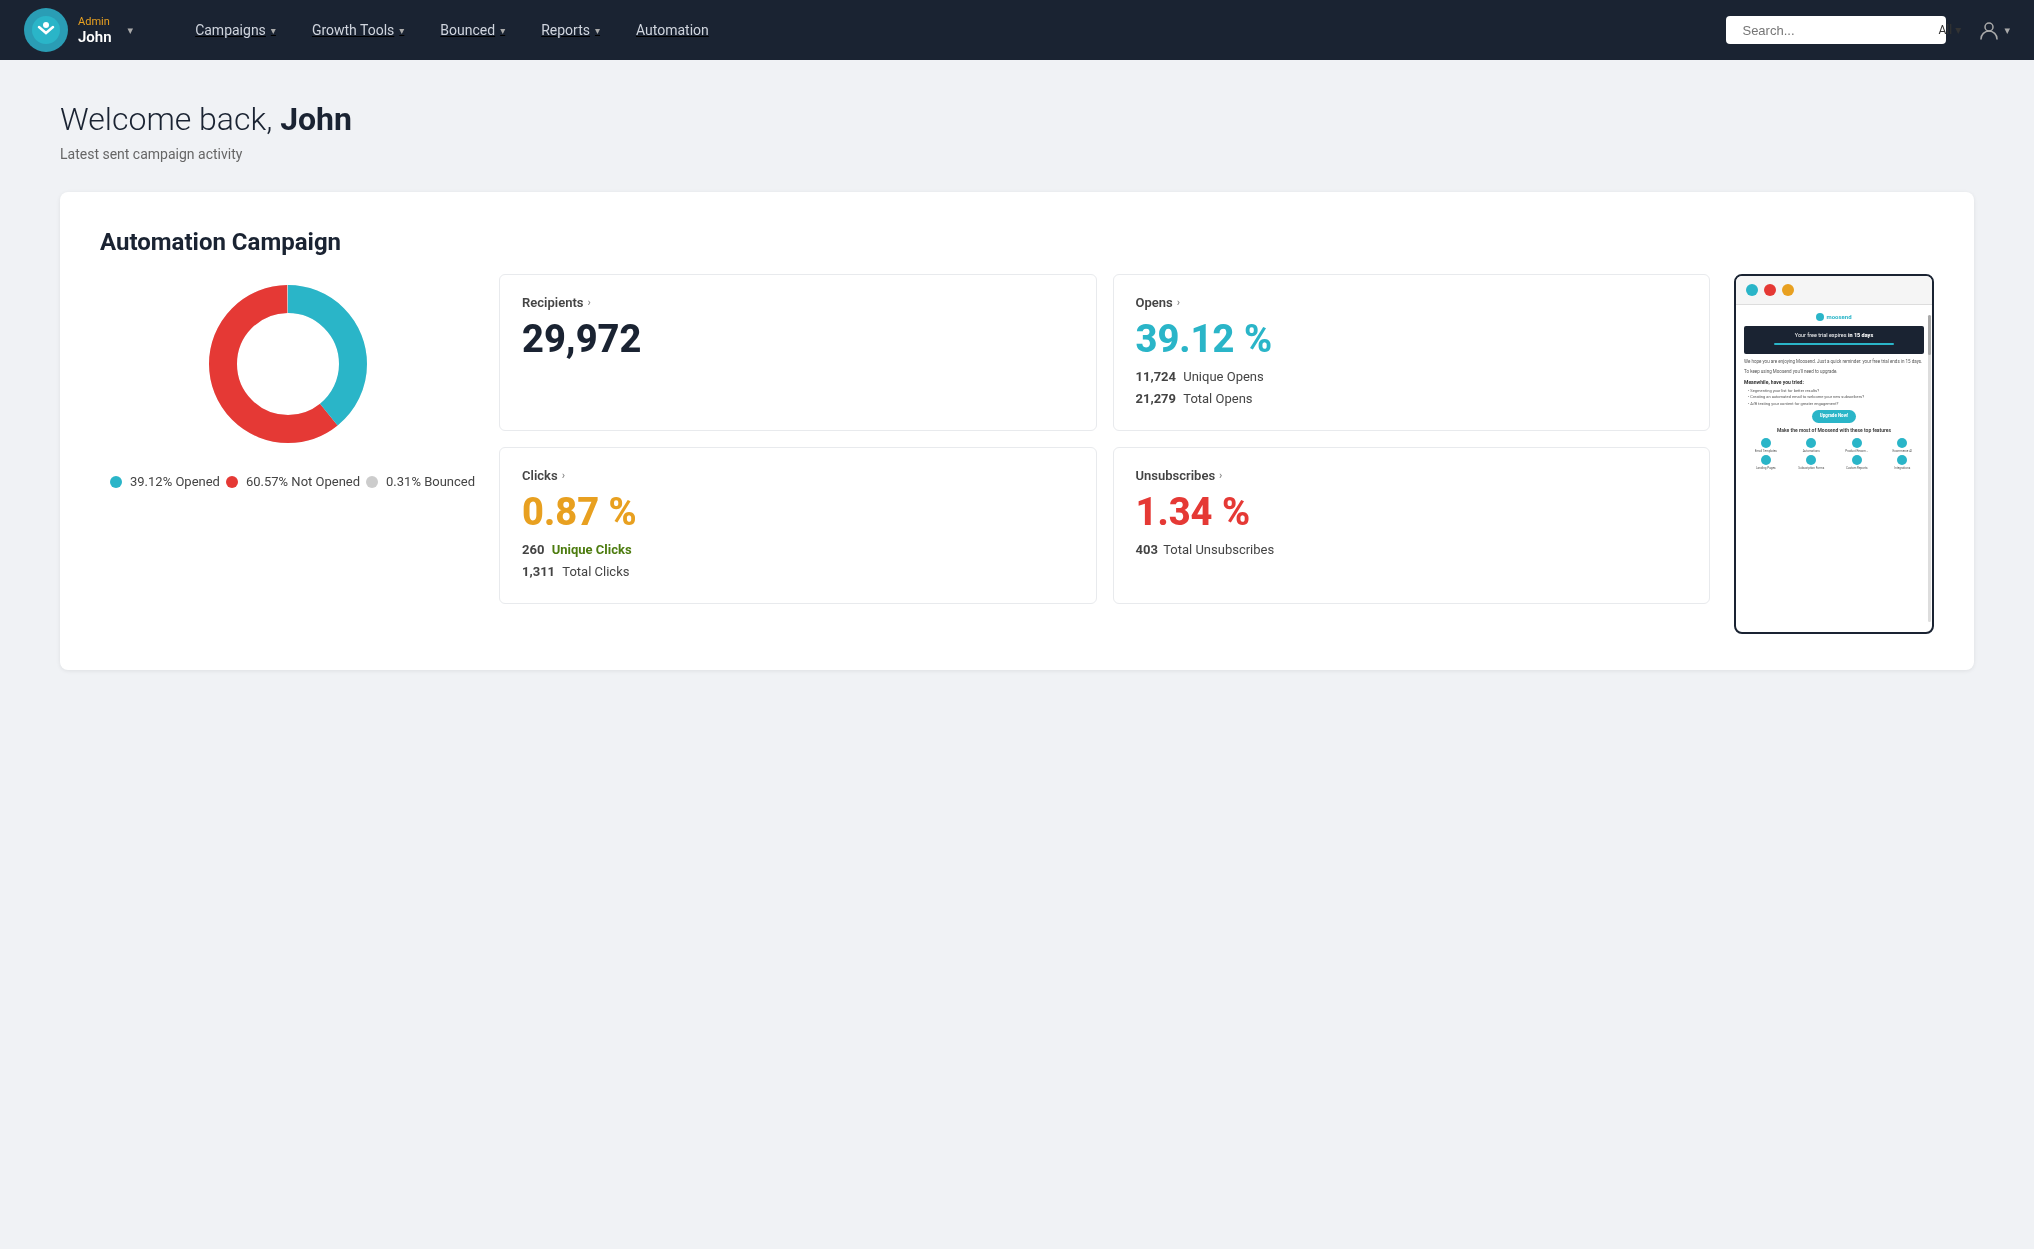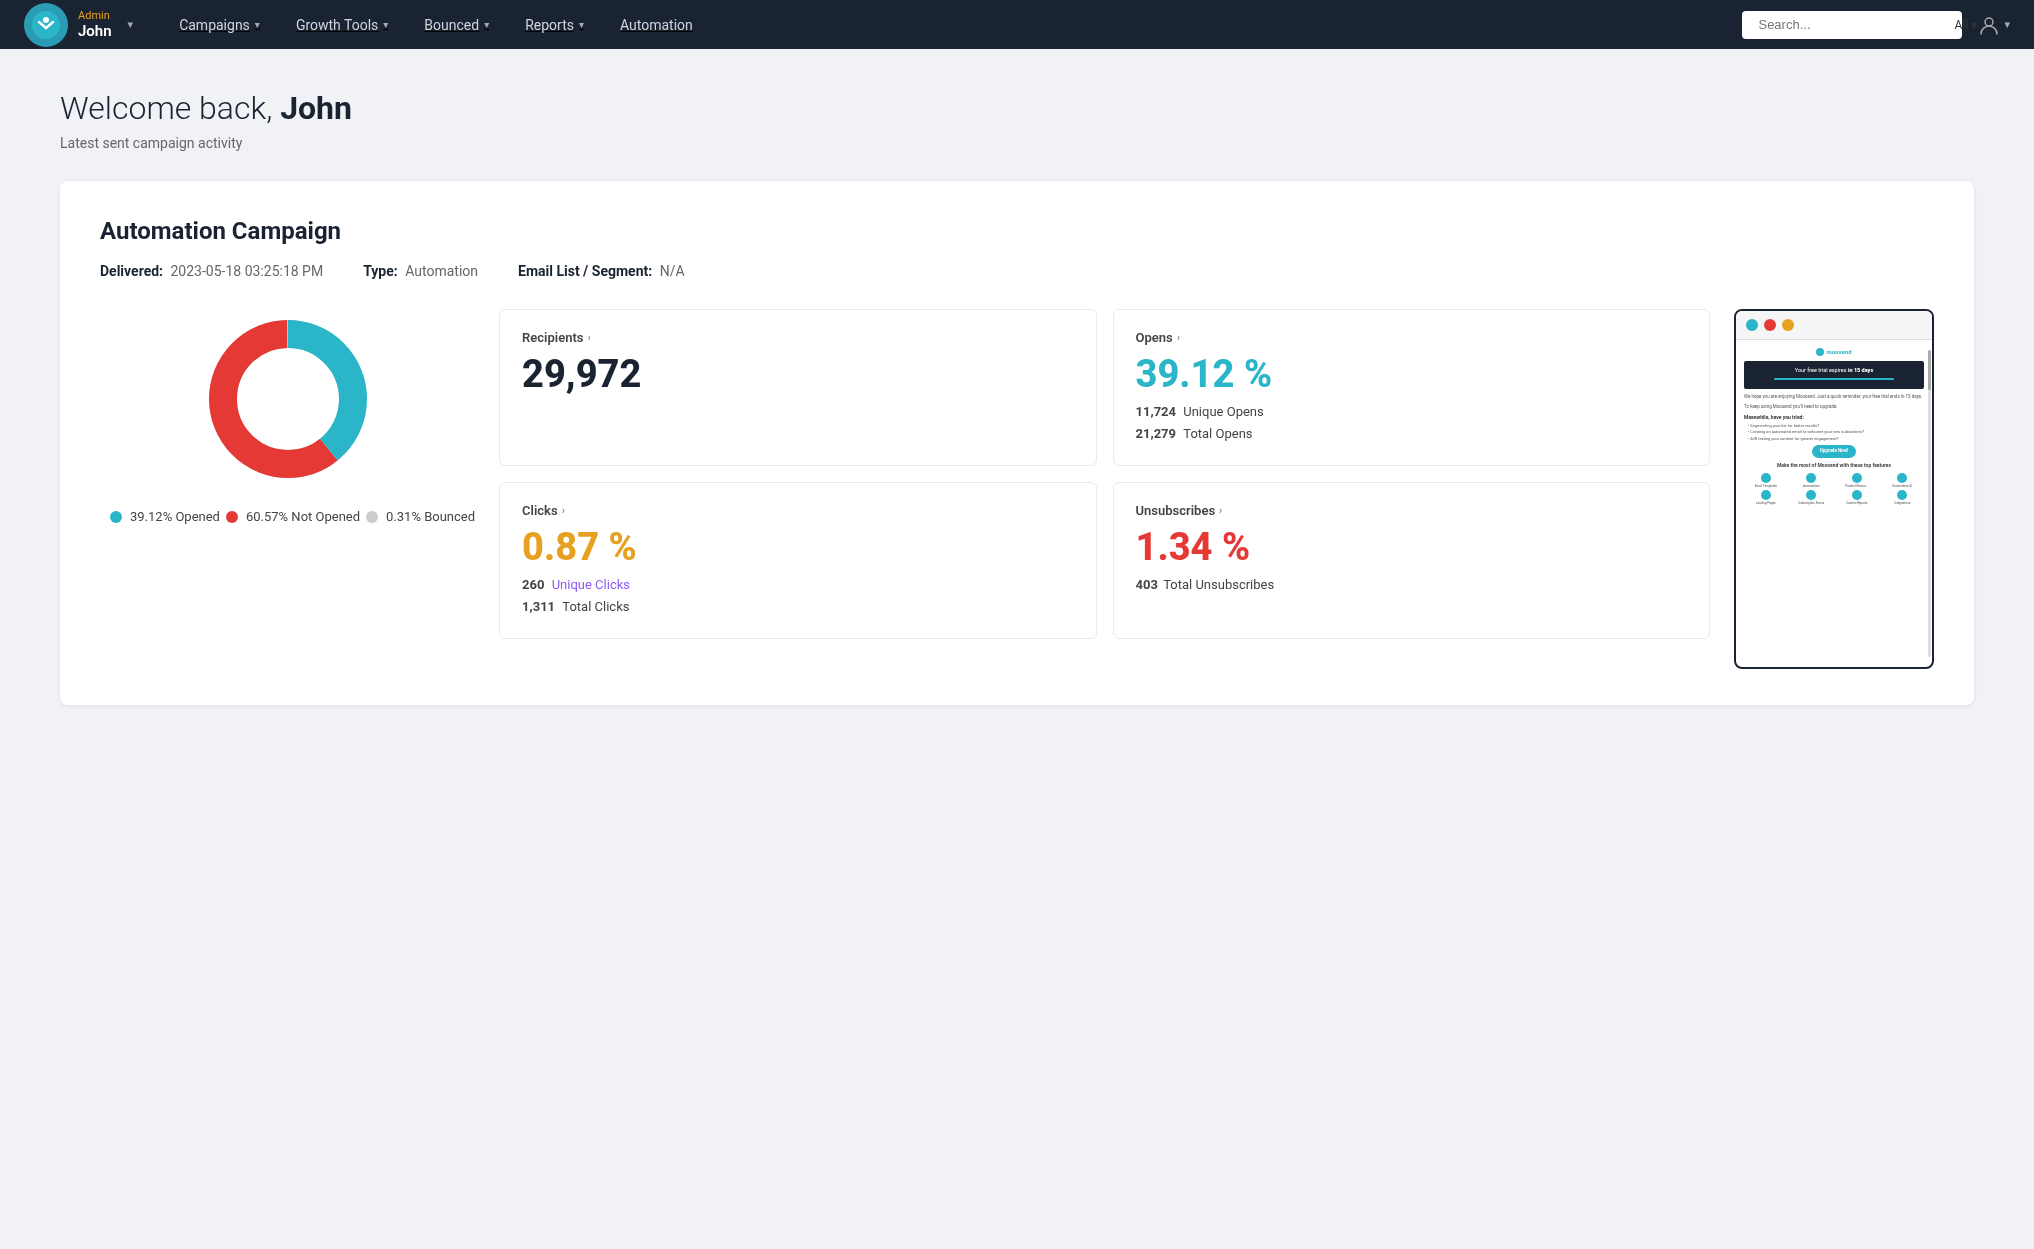--- a/index.html
+++ b/index.html
@@ -4,22 +4,22 @@
   <style>
     * { box-sizing: border-box; margin: 0; padding: 0; }
     body { font-family: -apple-system, BlinkMacSystemFont, 'Segoe UI', Roboto, sans-serif; background: #f0f2f5; min-height: 100vh; }
 
     
     .navbar {
       background: #1a2332;
       display: flex;
       align-items: center;
       padding: 0 24px;
-      height: 49px;
-      gap: 0;
+      height: 60px;
+      gap: 16px;
     }
     .nav-logo {
       display: flex;
       align-items: center;
       gap: 10px;
       margin-right: 20px;
     }
     .nav-logo-icon {
       width: 44px;
       height: 44px;
@@ -219,21 +219,21 @@
       line-height: 1;
     }
     .stat-big-number.teal { color: #2ab5c8; }
     .stat-big-number.yellow { color: #e8a020; }
     .stat-big-number.red { color: #e53935; }
     .stat-sub {
       font-size: 13px;
       color: #444;
       line-height: 1.7;
     }
-    .stat-sub .highlight { color: #8b5cf6; font-weight: 400; }
+    .stat-sub .highlight { color: #4d7c0f; font-weight: 700; }
 
     
     .email-preview {
       width: 200px;
       min-width: 200px;
       border: 2px solid #1a2332;
       border-radius: 8px;
       overflow: hidden;
       background: #fff;
       height: 360px;
@@ -437,34 +437,20 @@
 <div class="main-content">
   <h1 class="welcome-title">
     <span>Welcome back,</span>
     <strong>John</strong>
   </h1>
   <p class="welcome-subtitle">Latest sent campaign activity</p>
 
   <div class="campaign-card">
     <h2 class="campaign-title">Automation Campaign</h2>
 
-    <div class="campaign-meta">
-      <div>
-        <strong>Delivered:</strong>
-        <span style="margin-left:4px;">2023-05-18 03:25:18 PM</span>
-      </div>
-      <div>
-        <strong>Type:</strong>
-        <span style="margin-left:4px;">Automation</span>
-      </div>
-      <div>
-        <strong>Email List / Segment:</strong>
-        <span style="margin-left:4px;">N/A</span>
-      </div>
-    </div>
 
     <div class="stats-area">
 
       <div class="donut-section">
         <div class="donut-chart">
           <svg viewBox="0 0 180 180" width="180" height="180">
 
             <circle cx="90" cy="90" r="65" fill="none" stroke="#e8eaed" stroke-width="28"></circle>
 
             <circle cx="90" cy="90" r="65" fill="none" stroke="#e53935" stroke-width="28" stroke-dasharray="247.37 408.41" stroke-dashoffset="-159.77" transform="rotate(-90 90 90)"></circle>

